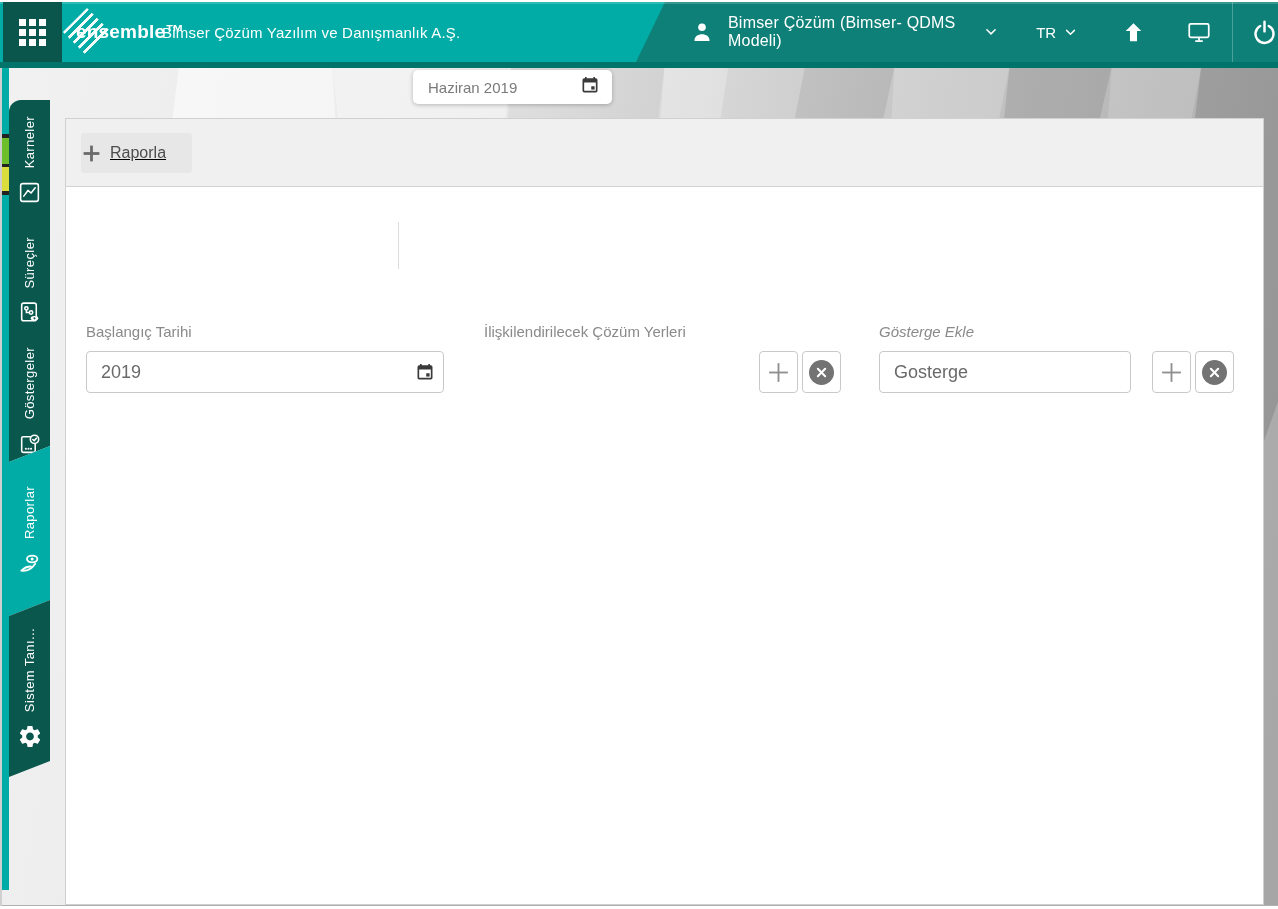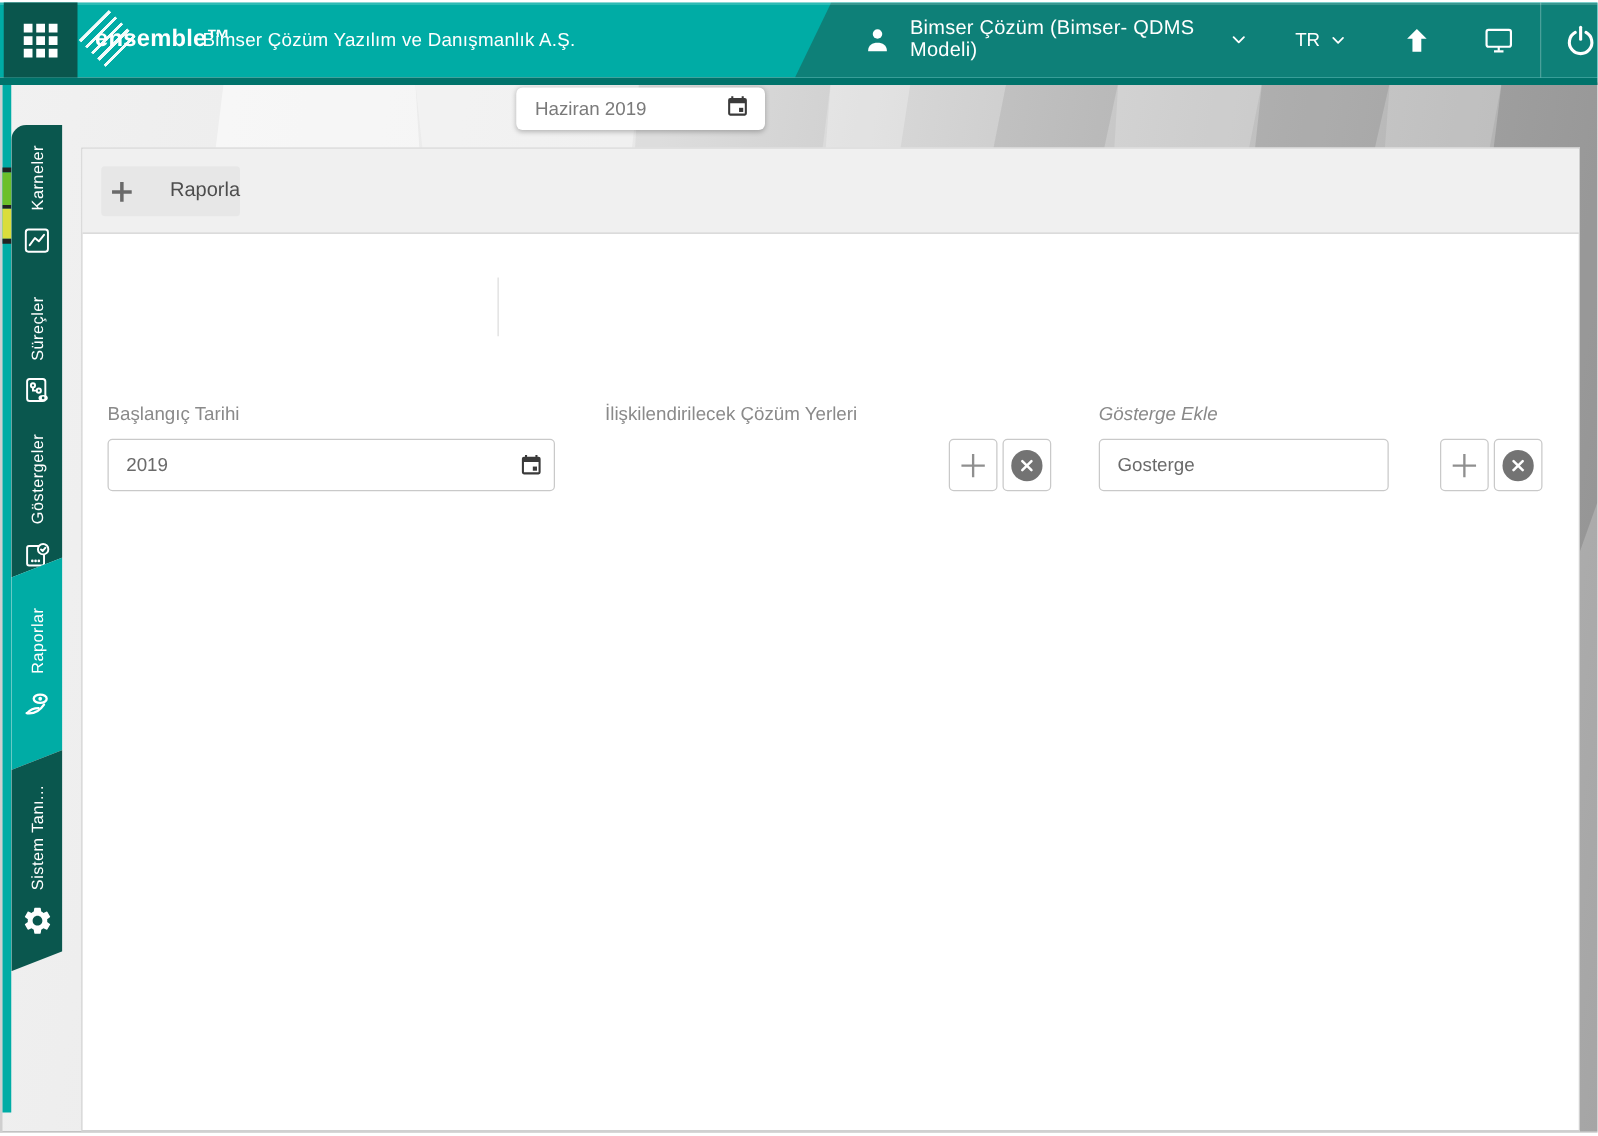--- a/index.html
+++ b/index.html
@@ -70,31 +70,31 @@
   .vlabel { writing-mode:vertical-rl; transform:rotate(180deg); color:#fff; font-size:13px;
     letter-spacing:.4px; white-space:nowrap; }
   .ticon { width:26px; height:26px; display:flex; align-items:center; justify-content:center; }
 
   
   #card { left:65px; top:118px; width:1199px; height:787px; background:#fff;
     border:1px solid #d0d0d0; z-index:6; }
   #card-toolbar { position:absolute; left:0; top:0; width:100%; height:68px; background:#f0f0f0;
     border-bottom:1px solid #d3d3d3; }
   #btn-report { position:absolute; left:15px; top:14px; width:111px; height:40px; background:#e7e7e7;
-    border:none; border-radius:3px; display:flex; align-items:center; justify-content:flex-end; gap:28px;
-    cursor:pointer; }
+    border:none; border-radius:3px; display:flex; align-items:center; justify-content:flex-start; gap:8px;
+    cursor:pointer;text-decoration:underline; }
   #btn-report .lbl { font-size:16px; color:#4d4d4d; }
   #page-title { position:absolute; left:20px; top:110px; font-size:23px; font-weight:bold;
     color:#00b2ab; letter-spacing:.2px; }
   #title-divider { position:absolute; left:332px; top:103px; width:1px; height:47px; background:#ddd; }
   #page-subtitle { position:absolute; left:356px; top:116px; font-size:20px; color:#bdbdbd; }
 
   .f-label { position:absolute; top:204px; font-size:15px; color:#8a8a8a; }
   .f-input { position:absolute; top:232px; height:42px; border:1px solid #c9c9c9; border-radius:4px;
-    background:#fff; font-family:"Liberation Sans",sans-serif; font-size:15px; color:#6a6a6a;
+    background:#fff; font-family:"Liberation Sans",sans-serif; font-size:18px; color:#6a6a6a;
     padding:0 40px 0 14px; outline:none; }
   .f-input.noicon { padding-right:12px; }
   .sq-btn { position:absolute; top:232px; width:39px; height:42px; background:#fff;
     border:1px solid #c9c9c9; border-radius:4px; display:flex; align-items:center; justify-content:center;
     cursor:pointer; }
   .x-circle { width:25px; height:25px; border-radius:50%; background:#737373;
     display:flex; align-items:center; justify-content:center; }
   .cal-in { position:absolute; top:243px; pointer-events:none; }
 </style>
 </head>
@@ -296,21 +296,21 @@
   <div class="sq-btn" style="left:736px;">
     <span class="x-circle">
       <svg width="11" height="11" viewBox="0 0 12 12">
           <line x1="2" y1="2" x2="10" y2="10" stroke="#fff" stroke-width="2.2" stroke-linecap="round"></line>
           <line x1="10" y1="2" x2="2" y2="10" stroke="#fff" stroke-width="2.2" stroke-linecap="round"></line>
         </svg>
     </span>
   </div>
 
   <label class="f-label" style="left:813px;font-style:italic;">Gösterge Ekle</label>
-  <input class="f-input noicon" style="left: 813px; width: 232px;" value="Gosterge">
+  <input class="f-input noicon" style="left: 813px; width: 252px;" value="Gosterge">
   <div class="sq-btn" style="left:1086px;">
     <svg width="27" height="27" viewBox="0 0 26 26">
         <line x1="13" y1="4" x2="13" y2="22" stroke="#8f8f8f" stroke-width="1.8"></line>
         <line x1="4" y1="13" x2="22" y2="13" stroke="#8f8f8f" stroke-width="1.8"></line>
       </svg>
   </div>
   <div class="sq-btn" style="left:1129px;">
     <span class="x-circle">
       <svg width="11" height="11" viewBox="0 0 12 12">
           <line x1="2" y1="2" x2="10" y2="10" stroke="#fff" stroke-width="2.2" stroke-linecap="round"></line>

